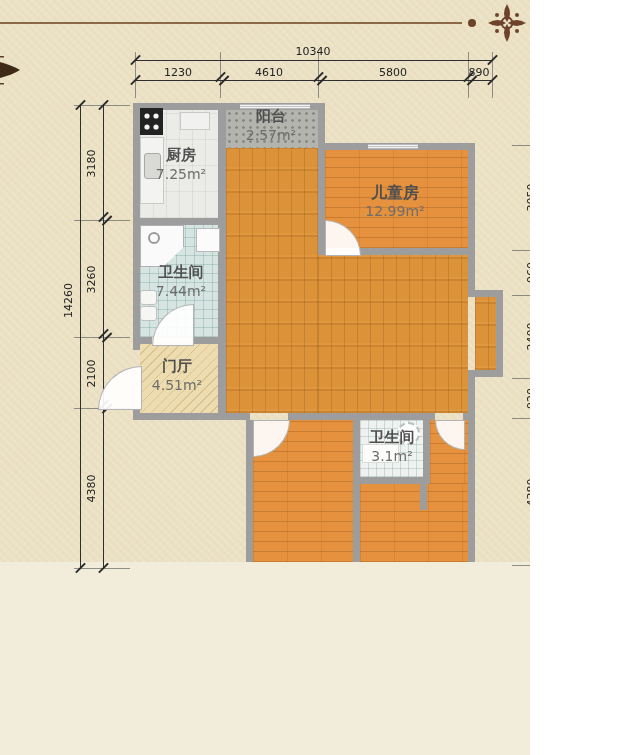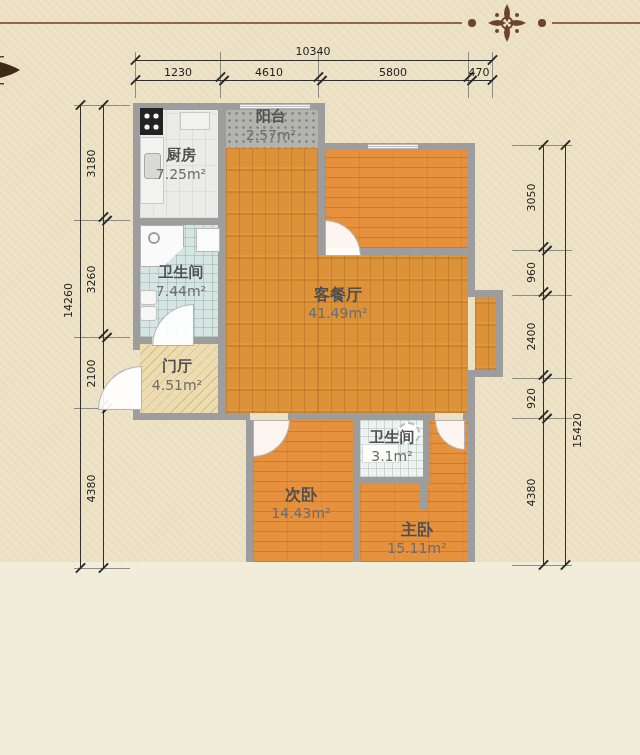--- a/index.html
+++ b/index.html
@@ -1,17 +1,17 @@
 <!DOCTYPE html>
 <html><head>
 <meta charset="utf-8">
 <style>
   html,body{margin:0;padding:0;}
   .stage{
-    position:relative;width:640px;height:755px;overflow:hidden;
+    position:relative;width:530px;height:755px;overflow:hidden;
     background-color:#ece2c6;
     background-image:
       repeating-linear-gradient(45deg, rgba(181,152,96,0.05) 0 3px, transparent 3px 6px),
       repeating-linear-gradient(-45deg, rgba(255,255,255,0.06) 0 2px, transparent 2px 5px);
     font-family:"DejaVu Sans","Liberation Sans",sans-serif;
   }
   .abs{position:absolute;}
   .bg-lower{left:0;top:562px;width:640px;height:193px;background:#f2edda;z-index:0;}
   .rule{height:2px;background:#8c6748;top:22px;z-index:1;}
   
@@ -133,21 +133,21 @@
   <div class="tick dbl" style="left:537px;top:374px;"></div>
   <div class="tick dbl" style="left:537px;top:414px;"></div>
   <div class="tick" style="left:537px;top:564px;"></div>
   <div class="tick" style="left:559px;top:144px;"></div>
   <div class="tick" style="left:559px;top:564px;"></div>
 
   <div class="hlabel" style="left:283px;top:45px;">10340</div>
   <div class="hlabel" style="left:148px;top:66px;">1230</div>
   <div class="hlabel" style="left:239px;top:66px;">4610</div>
   <div class="hlabel" style="left:363px;top:66px;">5800</div>
-  <div class="hlabel" style="left:449px;top:66px;">470</div>
+  <div class="hlabel" style="left:449px;top:66px;">890</div>
   <div class="vlabel" style="left:38px;top:294px;">14260</div>
   <div class="vlabel" style="left:61px;top:157px;">3180</div>
   <div class="vlabel" style="left:61px;top:273px;">3260</div>
   <div class="vlabel" style="left:61px;top:367px;">2100</div>
   <div class="vlabel" style="left:61px;top:482px;">4380</div>
   <div class="vlabel" style="left:501px;top:191px;">3050</div>
   <div class="vlabel" style="left:501px;top:266px;">960</div>
   <div class="vlabel" style="left:501px;top:330px;">2400</div>
   <div class="vlabel" style="left:501px;top:392px;">920</div>
   <div class="vlabel" style="left:501px;top:486px;">4380</div>
@@ -221,38 +221,30 @@
   <div class="fix" style="left:362px;top:444px;width:35px;height:17px;background:#fcfcfb;border:1px solid #d8ddd9;"></div>
 
   <div class="room-label sm" style="left:271px;top:107px;">
     <div class="rname">阳台</div>
     <div class="rarea">2.57m²</div>
   </div>
   <div class="room-label sm" style="left:181px;top:146px;">
     <div class="rname">厨房</div>
     <div class="rarea">7.25m²</div>
   </div>
+  <div class="room-label" style="left:395px;top:183px;">
+    <div class="rname">儿童房</div>
+    <div class="rarea">12.99m²</div>
+  </div>
   <div class="room-label sm" style="left:181px;top:263px;">
     <div class="rname">卫生间</div>
     <div class="rarea">7.44m²</div>
   </div>
-  <div class="room-label" style="left:338px;top:285px;">
-    <div class="rname">客餐厅</div>
-    <div class="rarea">41.49m²</div>
-  </div>
   <div class="room-label sm" style="left:177px;top:357px;">
     <div class="rname">门厅</div>
     <div class="rarea">4.51m²</div>
   </div>
-  <div class="room-label" style="left:301px;top:485px;">
-    <div class="rname">次卧</div>
-    <div class="rarea">14.43m²</div>
-  </div>
   <div class="room-label sm" style="left:392px;top:428px;">
     <div class="rname">卫生间</div>
     <div class="rarea">3.1m²</div>
   </div>
-  <div class="room-label" style="left:417px;top:520px;">
-    <div class="rname">主卧</div>
-    <div class="rarea">15.11m²</div>
-  </div>
 
 </div>
 
 </body></html>

